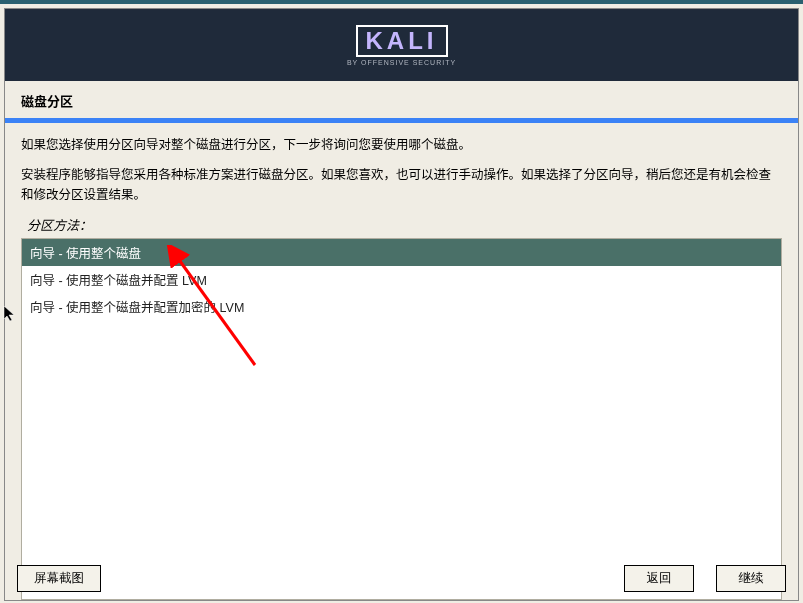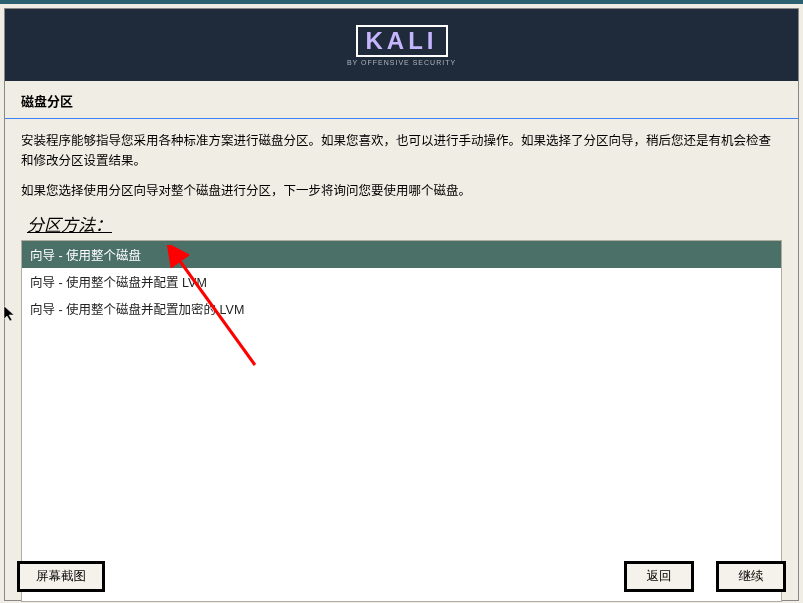--- a/index.html
+++ b/index.html
@@ -2,46 +2,46 @@
 <html><head>
   <meta charset="utf-8">
   <style>
     * { margin: 0; padding: 0; box-sizing: border-box; }
     body { font-family: Arial, "Noto Sans CJK SC", sans-serif; background: #f0ede4; width: 803px; height: 603px; position: relative; overflow: hidden; }
     .top-border { height: 4px; background: #2a6070; width: 100%; }
     .container { border: 1px solid #888; margin: 4px; height: 593px; background: #f0ede4; position: relative; }
     .header { background: #1f2a3a; height: 72px; display: flex; flex-direction: column; align-items: center; justify-content: center; }
     .logo-box { border: 2px solid #fff; padding: 2px 8px; color: #c4b5fd; font-weight: bold; font-size: 24px; letter-spacing: 4px; line-height: 1; }
     .logo-subtitle { color: #b0b6c0; font-size: 7px; letter-spacing: 1px; margin-top: 2px; }
-    .page-title { font-weight: bold; font-size: 13px; padding: 10px 16px 8px 16px; border-bottom: 1px solid #3b82f6; }
+    .page-title { font-weight: bold; font-size: 13px; padding: 10px 16px 8px 16px; border-bottom: 5px solid #3b82f6; }
     .content { padding: 12px 16px; }
     .desc { font-size: 12.5px; line-height: 1.6; margin-bottom: 10px; }
-    .section-label { font-size: 17px; font-style: italic; margin: 6px 0 4px 6px; text-decoration: underline; }
+    .section-label { font-size: 13px; font-style: italic; margin: 6px 0 4px 6px; }
     .list-box { border: 1px solid #b0ada0; background: #fff; height: 362px; overflow: auto; }
     .list-item { font-size: 12.5px; padding: 4px 8px; cursor: pointer; color: #222; }
     .list-item.selected { background: #4a7068; color: #fff; }
     .footer { position: absolute; bottom: 8px; left: 12px; right: 12px; display: flex; justify-content: space-between; align-items: center; }
-    .btn { background: #f4f2ea; border: 3px solid #000000; padding: 4px 16px; font-size: 12.5px; cursor: pointer; min-width: 70px; text-align: center; }
+    .btn { background: #f4f2ea; border: 1px solid #000000; padding: 4px 16px; font-size: 12.5px; cursor: pointer; min-width: 70px; text-align: center; }
     .footer-right { display: flex; gap: 22px; }
     .arrow-annotation { position: absolute; top: 236px; left: 130px; pointer-events: none; }
     .cursor { position: absolute; top: 296px; left: -2px; pointer-events: none; }
   </style>
 </head>
 <body>
 
 <div class="top-border"></div>
 <div class="container">
   <div class="header">
     <div class="logo-box">KALI</div>
     <div class="logo-subtitle">BY OFFENSIVE SECURITY</div>
   </div>
   <div class="page-title">磁盘分区</div>
   <div class="content">
+    <div class="desc">如果您选择使用分区向导对整个磁盘进行分区，下一步将询问您要使用哪个磁盘。</div>
     <div class="desc">安装程序能够指导您采用各种标准方案进行磁盘分区。如果您喜欢，也可以进行手动操作。如果选择了分区向导，稍后您还是有机会检查和修改分区设置结果。</div>
-    <div class="desc">如果您选择使用分区向导对整个磁盘进行分区，下一步将询问您要使用哪个磁盘。</div>
     <div class="section-label">分区方法：</div>
     <div class="list-box">
       <div class="list-item selected">向导 - 使用整个磁盘</div>
       <div class="list-item">向导 - 使用整个磁盘并配置 LVM</div>
       <div class="list-item">向导 - 使用整个磁盘并配置加密的 LVM</div>
     </div>
   </div>
   <div class="footer">
     <button class="btn">屏幕截图</button>
     <div class="footer-right">

